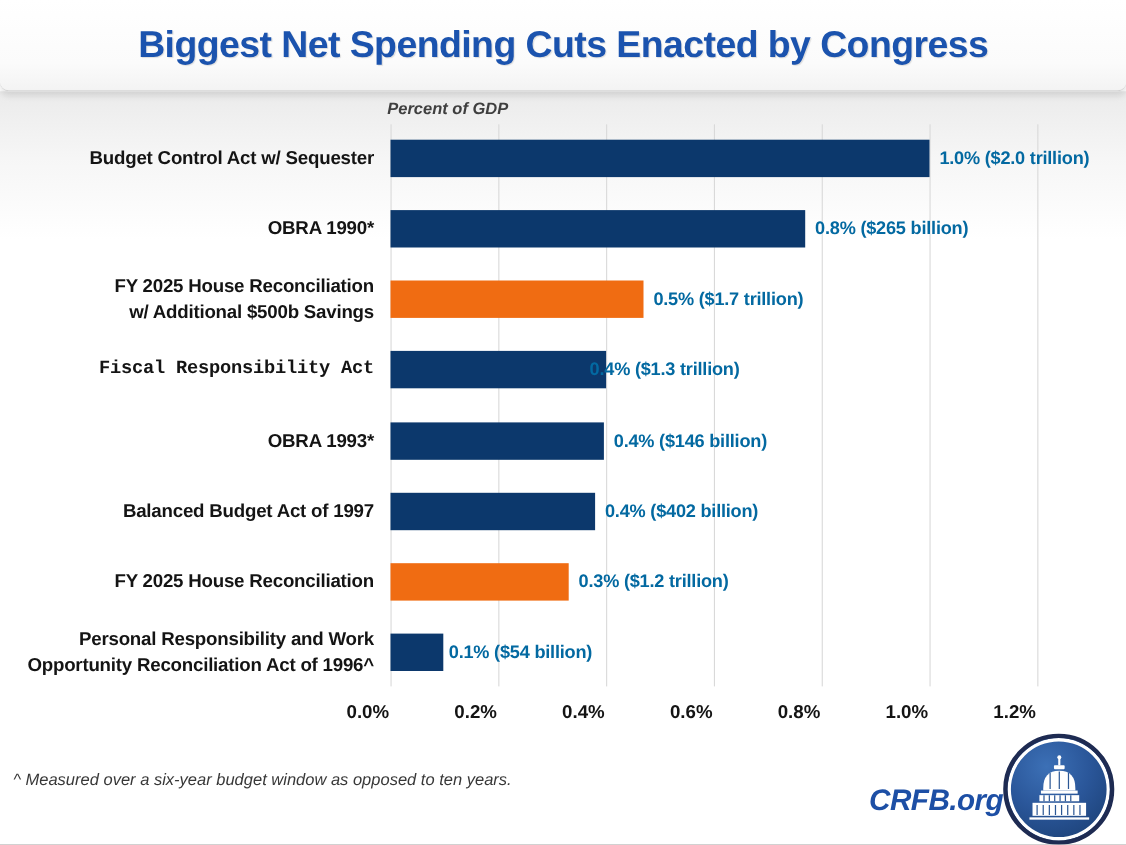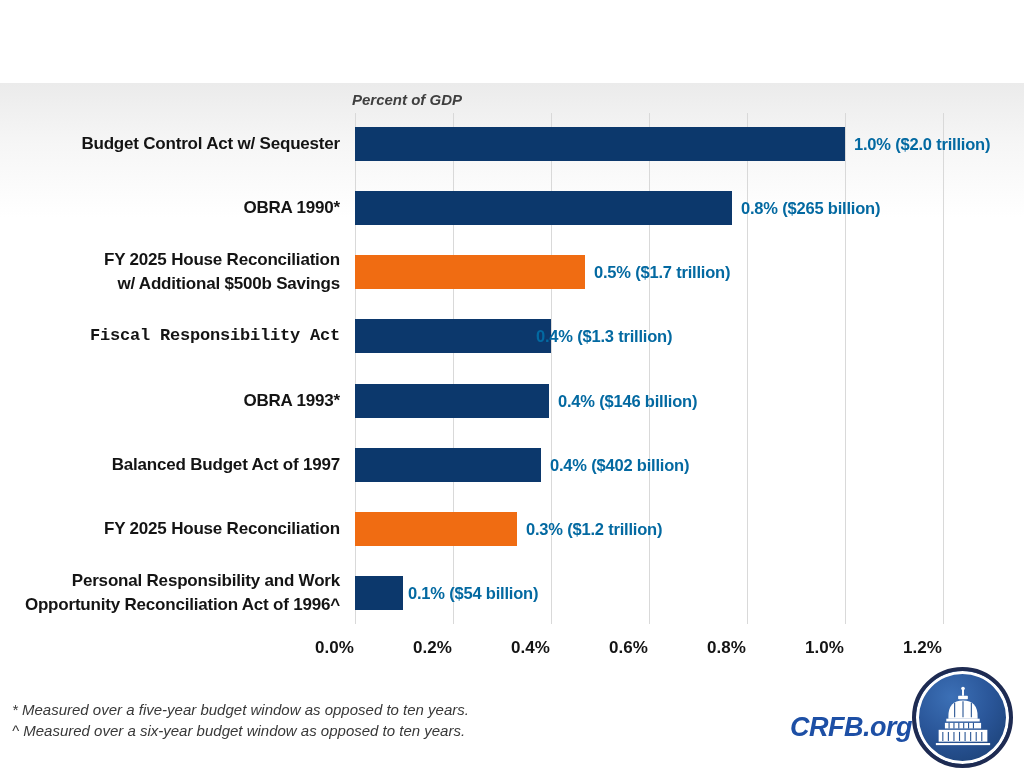--- a/index.html
+++ b/index.html
@@ -62,20 +62,23 @@
   }
   .crfb-logo svg{width:70px;height:64px;}
 </style>
 </head>
 <body>
 
 <div class="slide">
 
   <div class="under-header-gradient"></div>
 
+  <div class="header">
+    <div class="title" style="color: rgb(27, 83, 174);">Biggest Net Spending Cuts Enacted by Congress</div>
+  </div>
 
   <div class="axis-units">Percent of GDP</div>
 
   <div id="plot-area">
       <div class="gridline" style="left: 355px; top: 113px; height: 511px; background: rgb(217, 217, 217);"></div>
       <div class="x-tick" style="left: 355px;">0.0%</div>
       <div class="gridline" style="left: 453px; top: 113px; height: 511px; background: rgb(217, 217, 217);"></div>
       <div class="x-tick" style="left: 453px;">0.2%</div>
       <div class="gridline" style="left: 551px; top: 113px; height: 511px; background: rgb(217, 217, 217);"></div>
       <div class="x-tick" style="left: 551px;">0.4%</div>
@@ -109,21 +112,20 @@
       <div class="bar-cat-label" style="top: 500.84px;">FY 2025 House Reconciliation</div>
       <div class="bar" style="left: 355px; top: 511.84px; width: 162px; background: rgb(240, 108, 18);"></div>
       <div class="bar-val-label" style="left: 526px; top: 517.84px;">0.3% ($1.2 trillion)</div>
       <div class="bar-cat-label" style="top: 564.98px;">Personal Responsibility and Work
 Opportunity Reconciliation Act of 1996^</div>
       <div class="bar" style="left: 355px; top: 575.98px; width: 48px; background: rgb(12, 56, 108);"></div>
       <div class="bar-val-label" style="left: 408px; top: 581.98px;">0.1% ($54 billion)</div>
     </div>
 
   <div class="footnotes">
-    <div>* Measured over a five-year budget window as opposed to ten years.</div>
     <div>^ Measured over a six-year budget window as opposed to ten years.</div>
   </div>
 
   <div class="crfb-wordmark" style="color: rgb(29, 79, 165);">CRFB.org</div>
 
   <div class="crfb-logo">
     <svg viewBox="0 0 100 92">
       <g fill="#ffffff">
         <circle cx="50" cy="3.5" r="2.6"></circle>
         <rect x="48.6" y="4" width="2.8" height="10"></rect>

